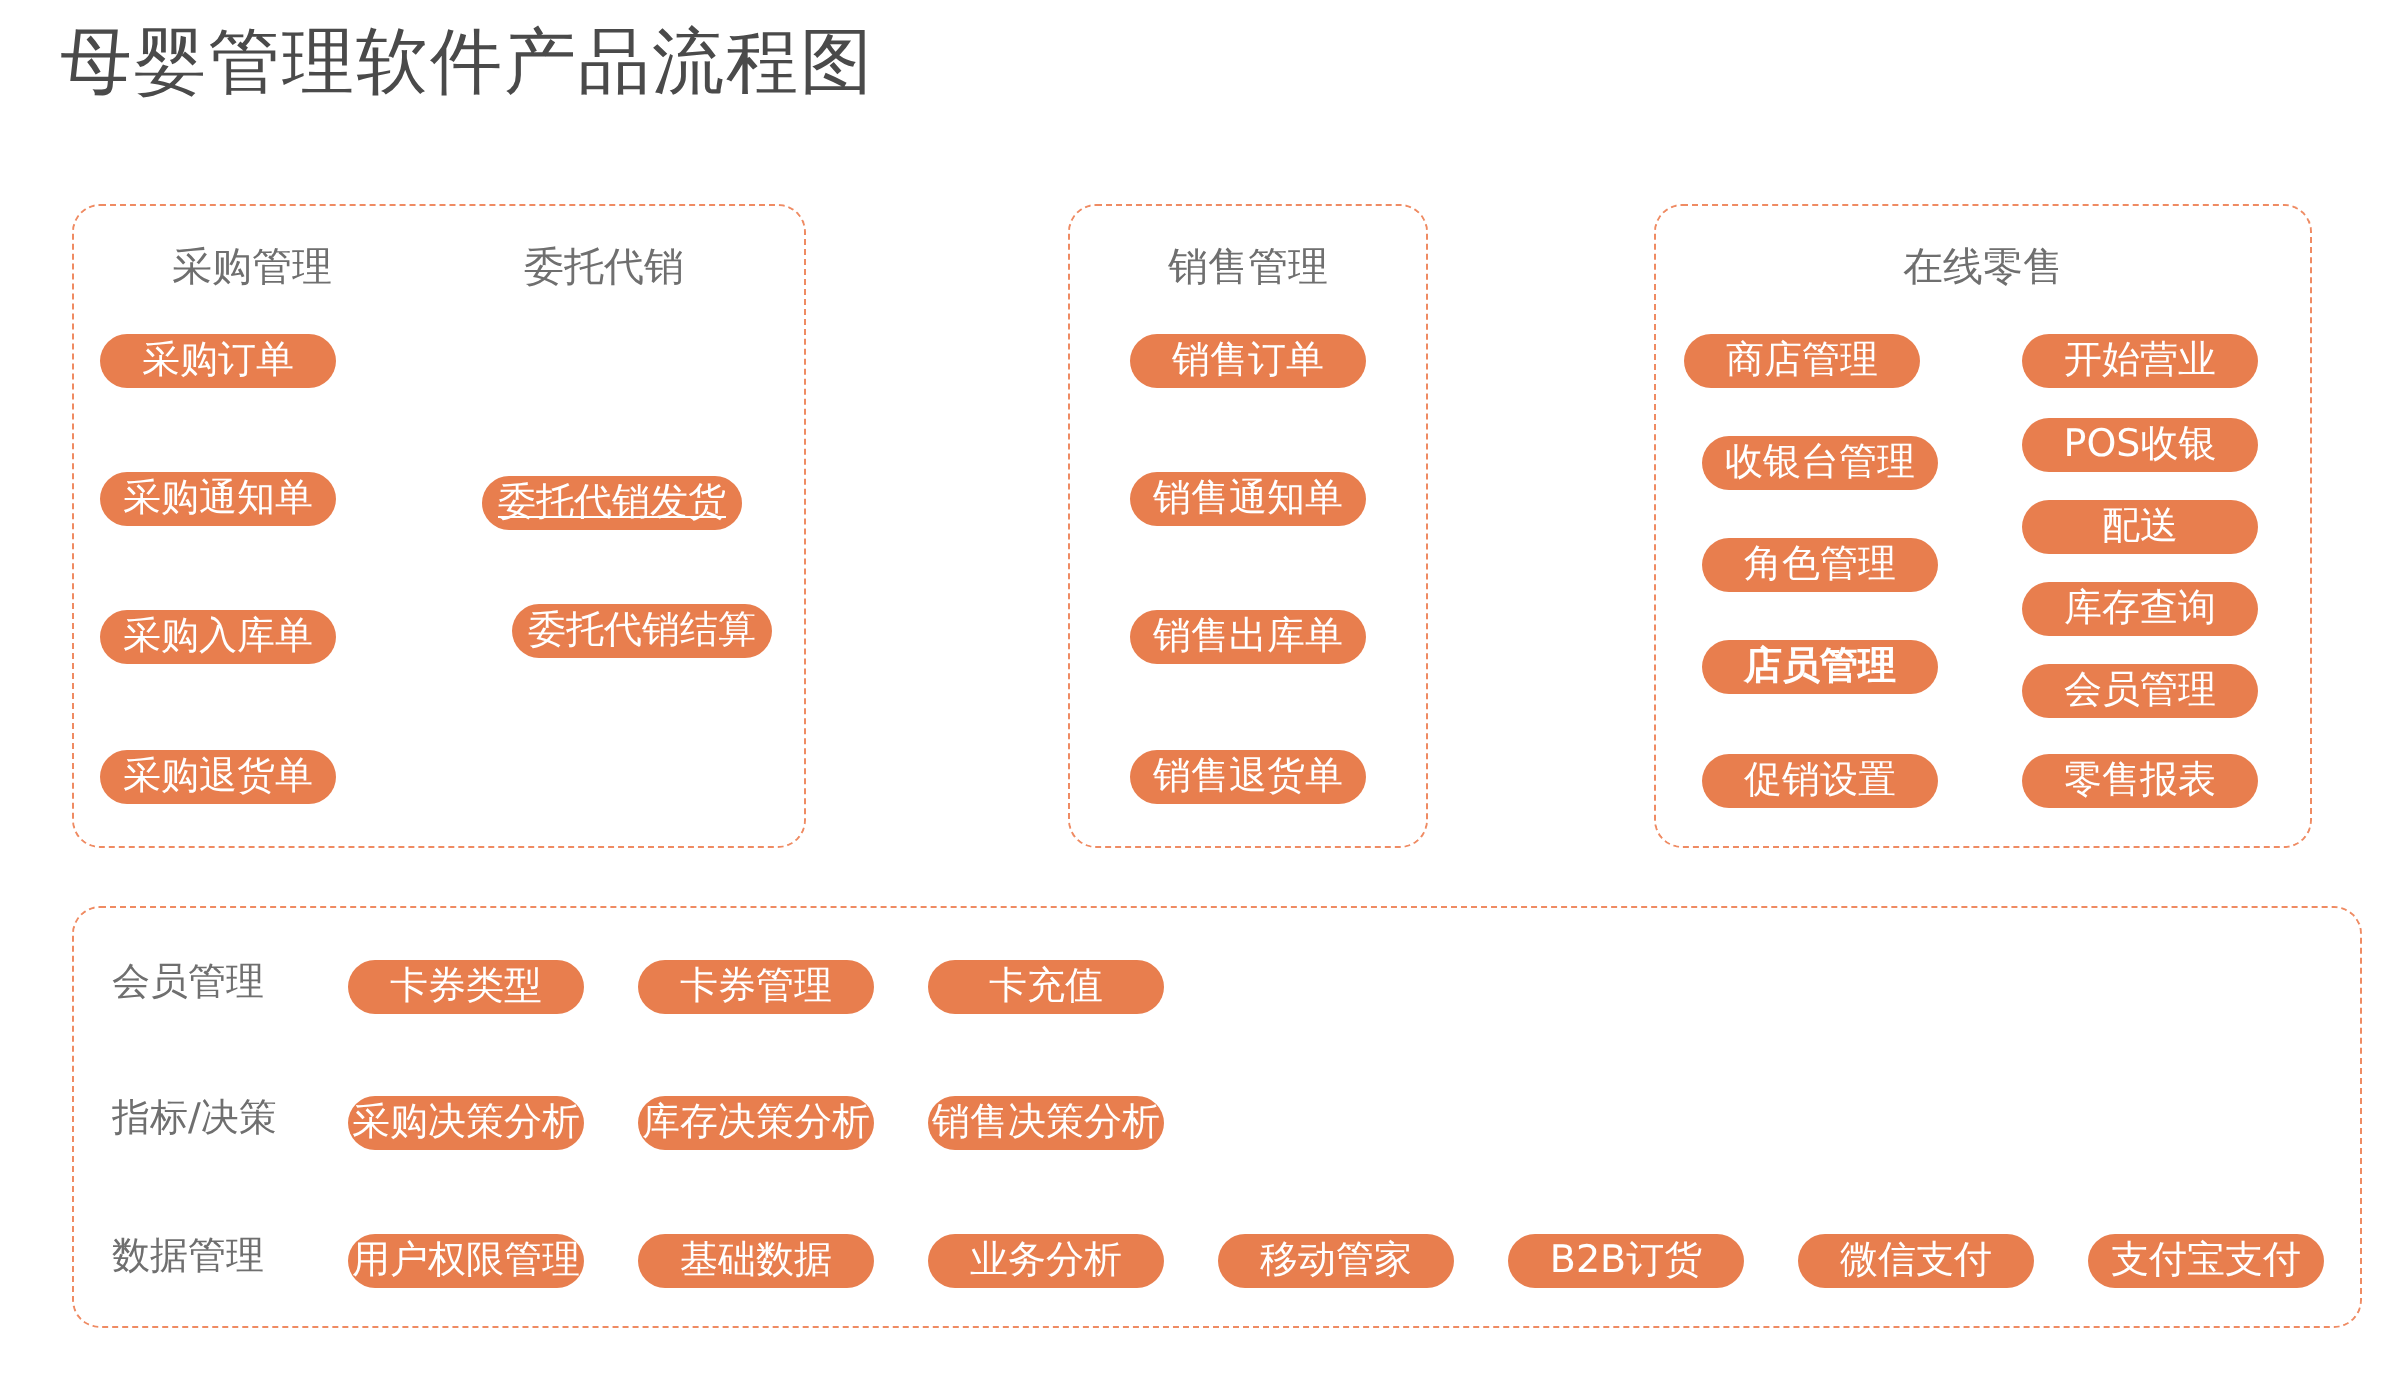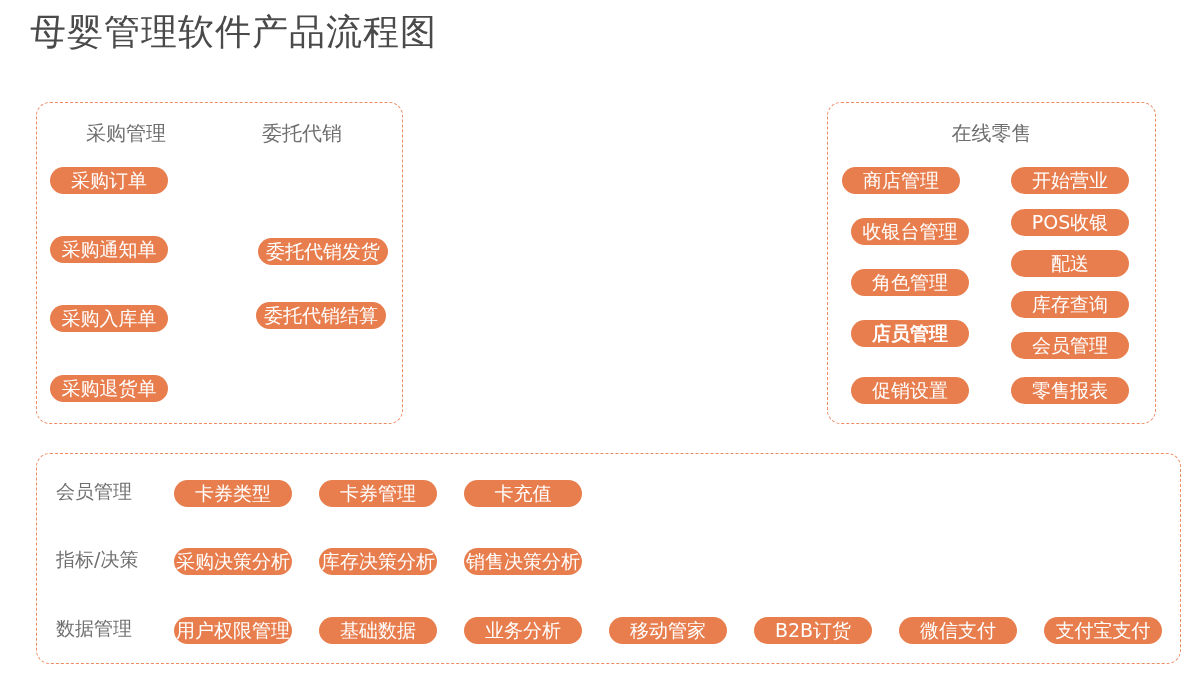--- a/index.html
+++ b/index.html
@@ -94,24 +94,32 @@
 
   <div class="panel panel-a">
     <div class="col-title" style="left:14px; top:16px; width:150px;">采购管理</div>
     <div class="col-title" style="left:190px; top:16px; width:150px;">委托代销</div>
 
     <div class="pill" style="left:13px; top:64px; width:118px;">采购订单</div>
     <div class="pill" style="left:13px; top:133px; width:118px;">采购通知单</div>
     <div class="pill" style="left:13px; top:202px; width:118px;">采购入库单</div>
     <div class="pill" style="left:13px; top:272px; width:118px;">采购退货单</div>
 
-    <div class="pill" style="left:221px; top:135px; width:130px;">委托代销发货</div>
+    <div class="pill" style="left:204px; top:135px; width:130px;text-decoration:underline;">委托代销发货</div>
     <div class="pill" style="left:219px; top:199px; width:130px;">委托代销结算</div>
   </div>
 
+  <div class="panel panel-b">
+    <div class="col-title" style="left:0px; top:16px; width:178px;">销售管理</div>
+
+    <div class="pill" style="left:30px; top:64px; width:118px;">销售订单</div>
+    <div class="pill" style="left:30px; top:133px; width:118px;">销售通知单</div>
+    <div class="pill" style="left:30px; top:202px; width:118px;">销售出库单</div>
+    <div class="pill" style="left:30px; top:272px; width:118px;">销售退货单</div>
+  </div>
 
   <div class="panel panel-c">
     <div class="col-title" style="left:0px; top:16px; width:327px;">在线零售</div>
 
     <div class="pill" style="left:14px; top:64px; width:118px;">商店管理</div>
     <div class="pill" style="left:23px; top:115px; width:118px;">收银台管理</div>
     <div class="pill" style="left:23px; top:166px; width:118px;">角色管理</div>
     <div class="pill" style="left:23px; top:217px; width:118px;font-weight:bold;">店员管理</div>
     <div class="pill" style="left:23px; top:274px; width:118px;">促销设置</div>
 

